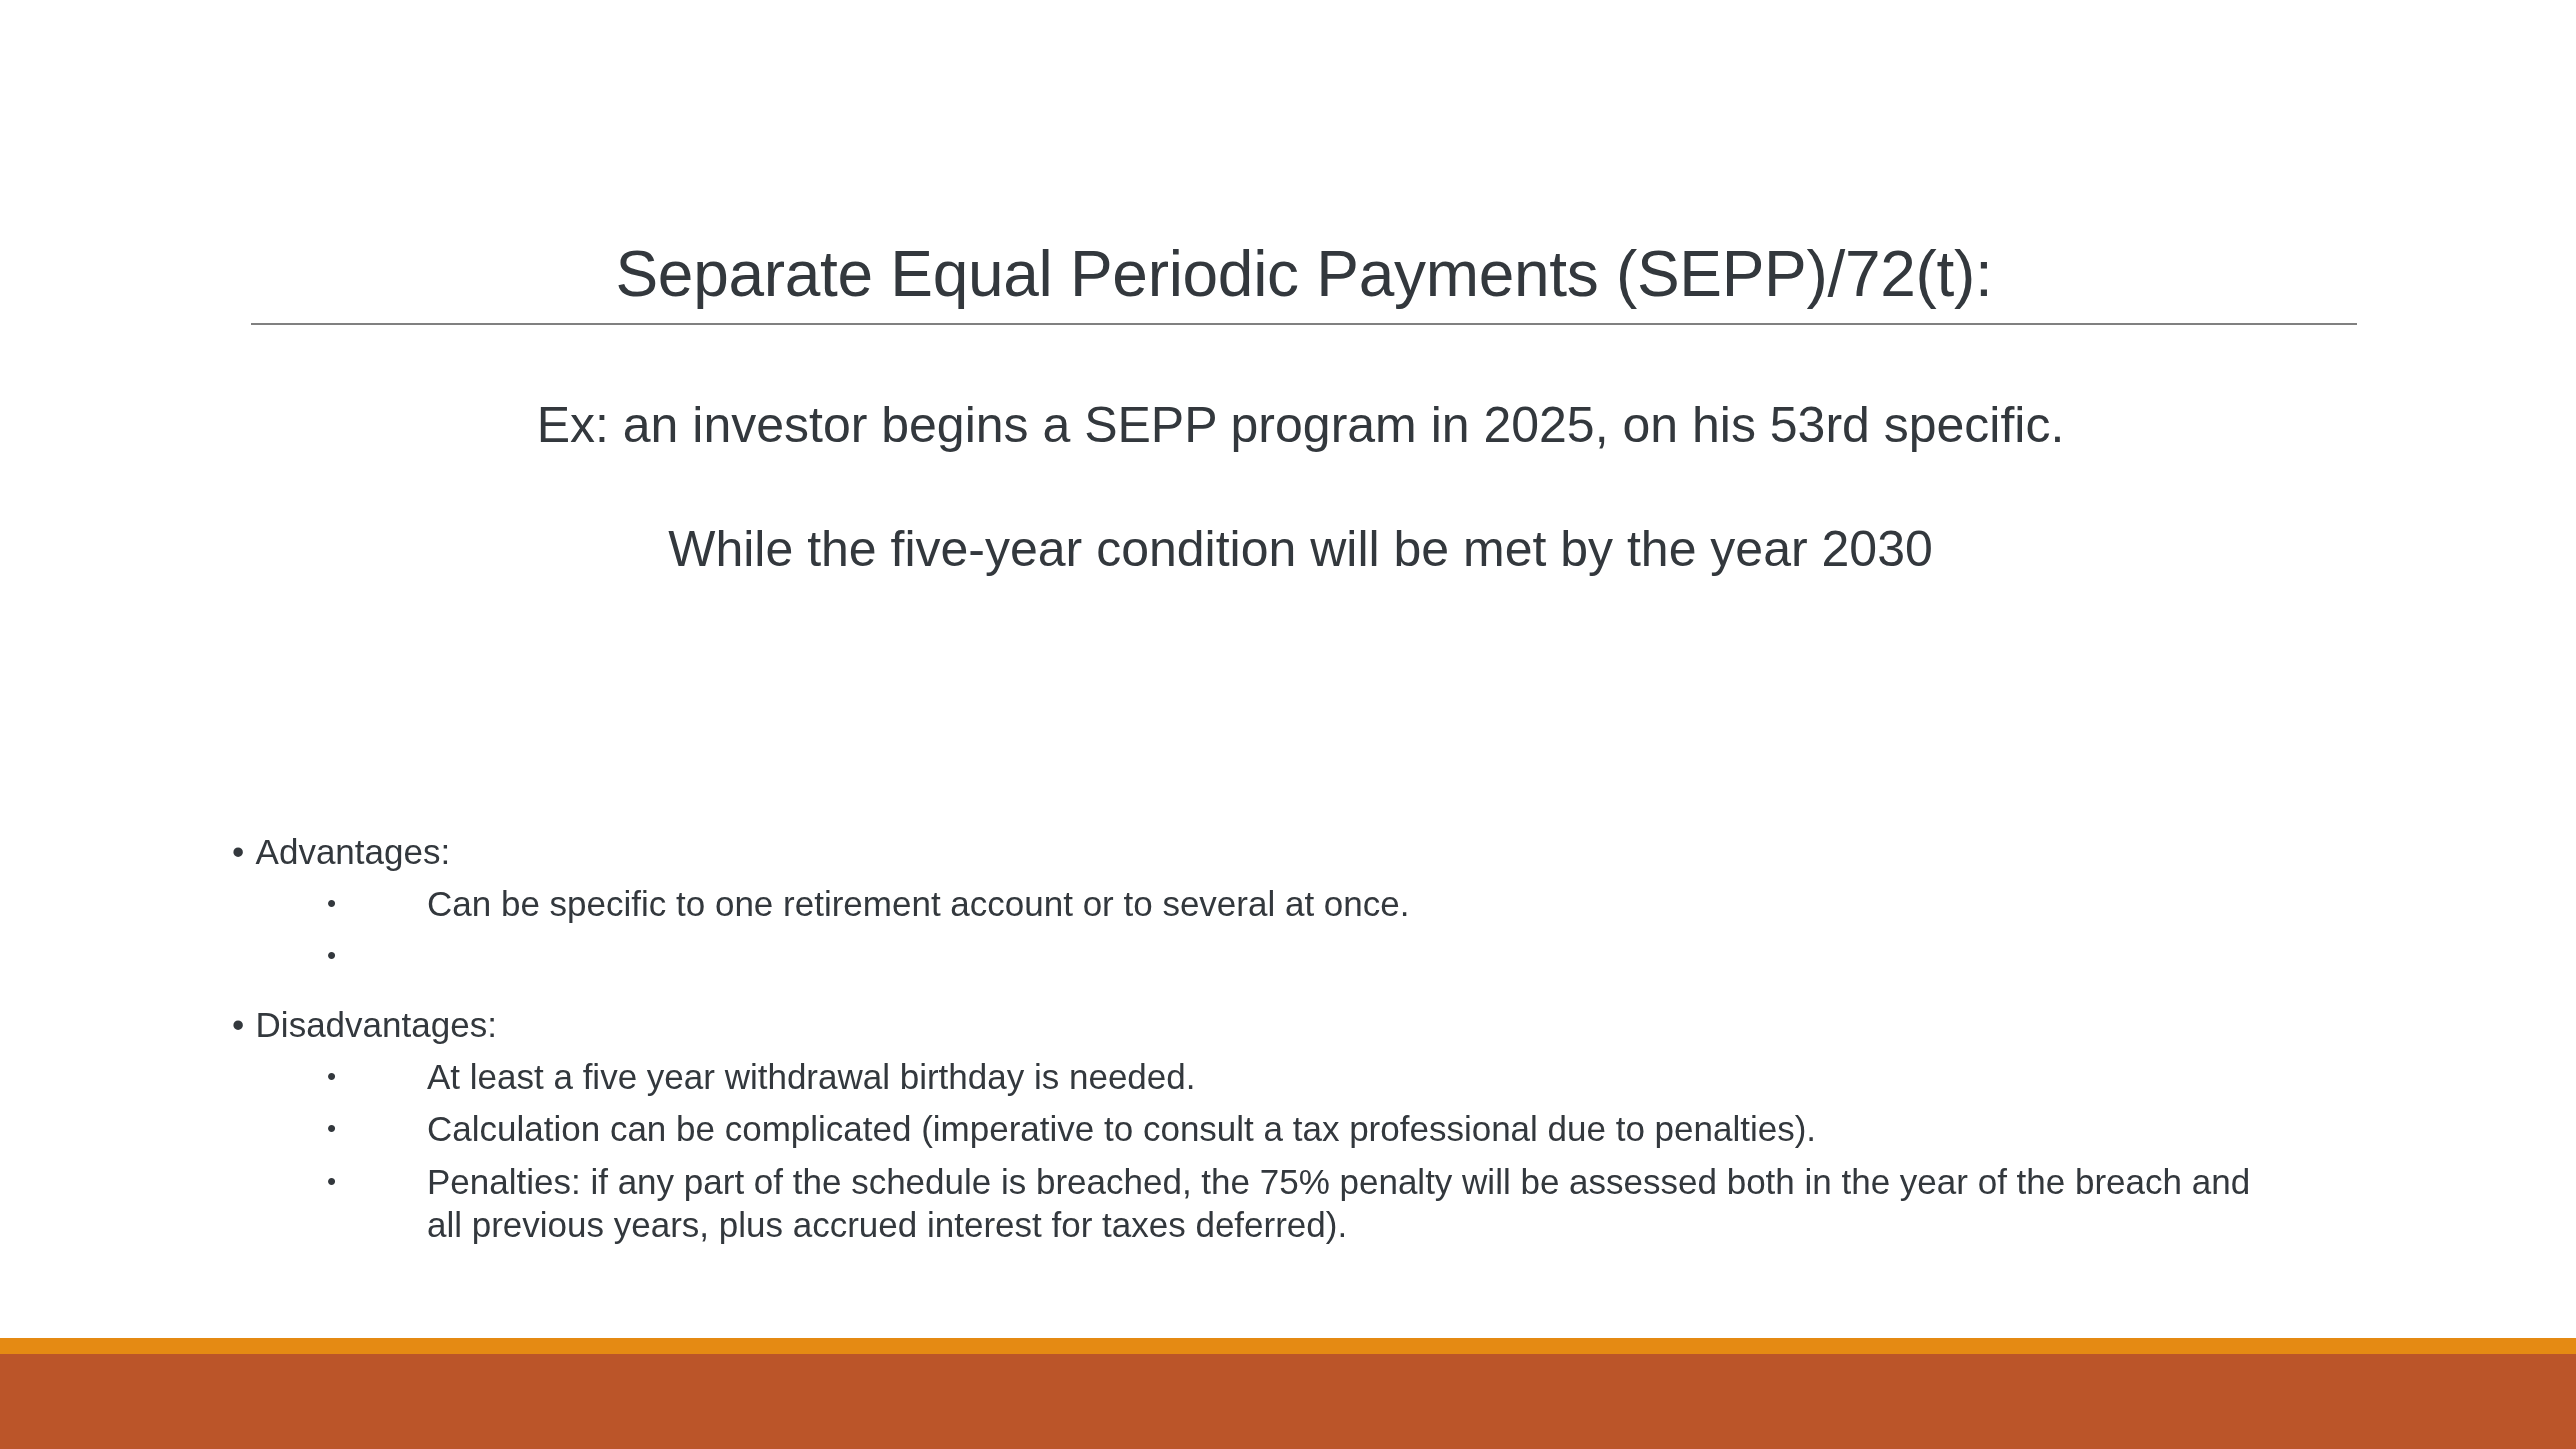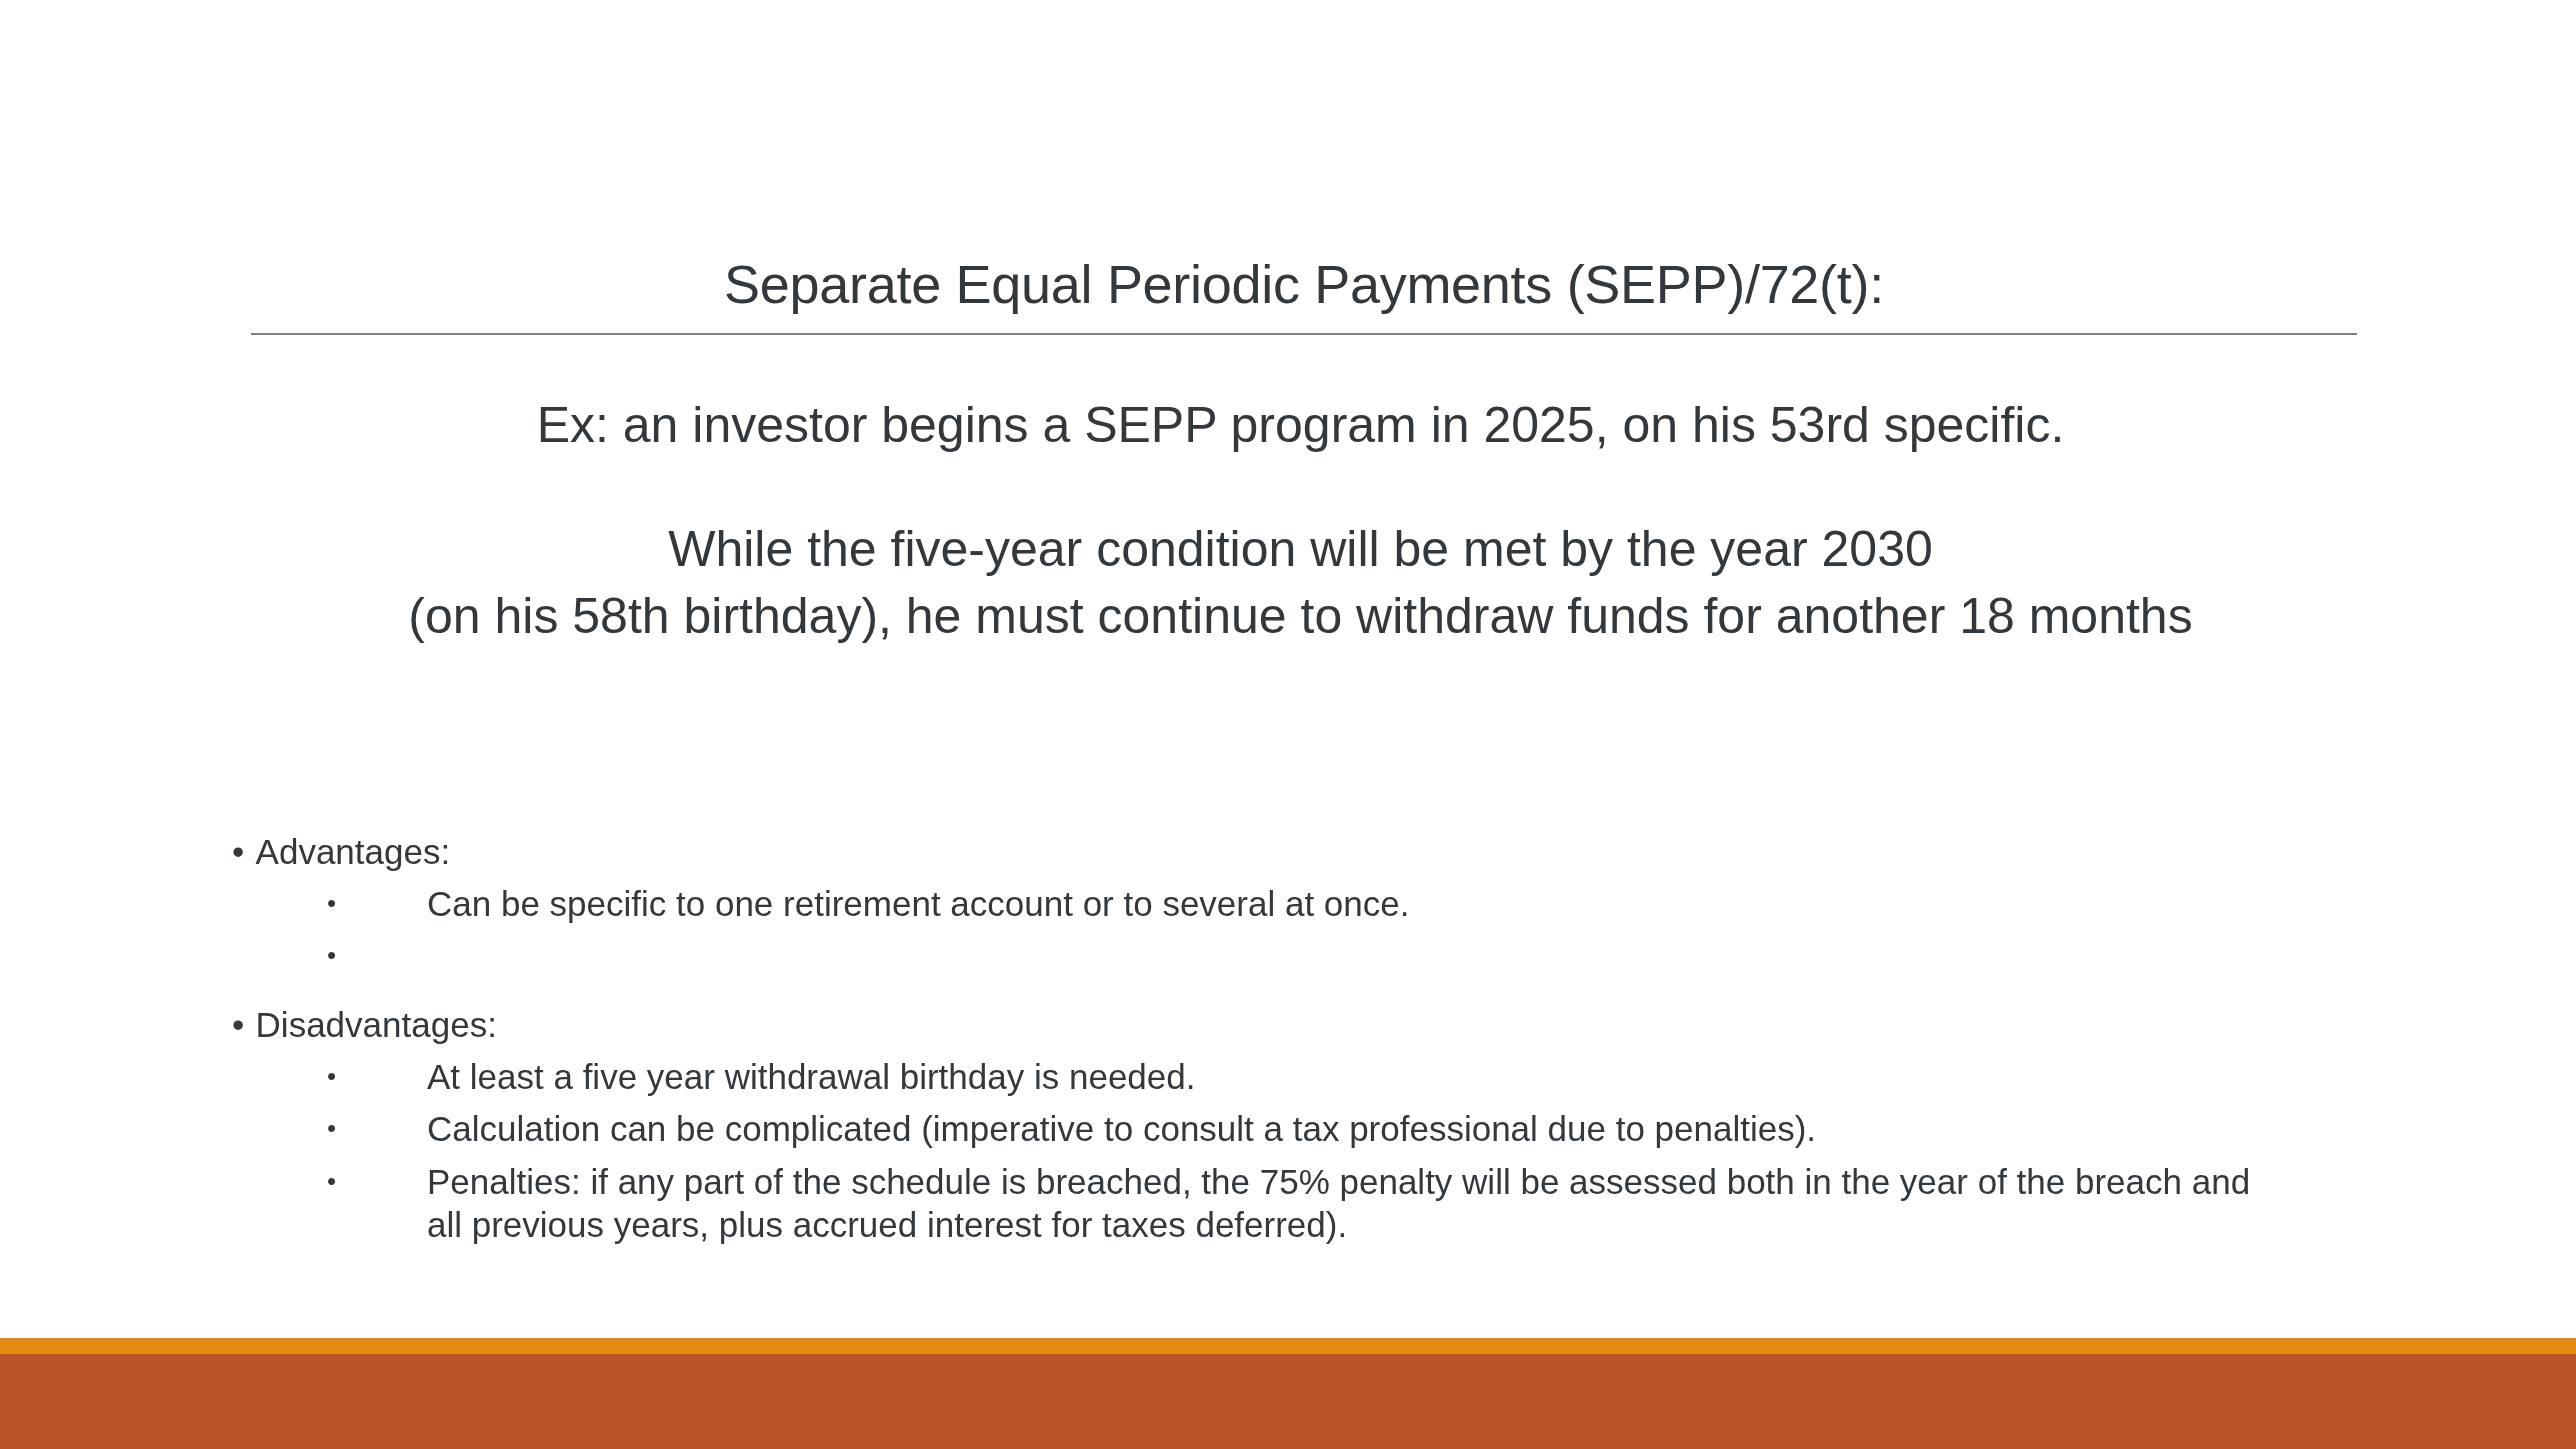--- a/index.html
+++ b/index.html
@@ -25,23 +25,23 @@
   }
 
   
   .title-block {
     position: absolute;
     left: 251px;
     top: 237px;
     width: 2106px;
   }
   .slide-title {
-    margin: 16px;
+    margin: 0;
     font-weight: 400;
-    font-size: 54px;
+    font-size: 64px;
     line-height: 1.18;
     letter-spacing: -0.3px;
     text-align: center;
     color: #33383D;
     white-space: nowrap;
   }
   .title-rule {
     margin-top: 10.3px;
     width: 100%;
     height: 2.6px;
@@ -148,21 +148,20 @@
 
   <div class="title-block">
     <h1 class="slide-title">Separate Equal Periodic Payments (SEPP)/72(t):</h1>
     <div class="title-rule"></div>
   </div>
 
   <div class="intro-block">
     <div class="intro-line">Ex: an investor begins a SEPP program in 2025, on his 53rd specific.</div>
     <div class="intro-gap"></div>
     <div class="intro-line">While the five-year condition will be met by the year 2030</div>
-    <div class="intro-line">(on his 58th birthday), he must continue to withdraw funds for another 18 months</div>
   </div>
 
   <div class="bullets">
 
     <div class="bullet-group">
       <div class="lvl1">
         <span class="dot">•</span>
         <span class="txt">Advantages:</span>
       </div>
       <div class="lvl2-list">

